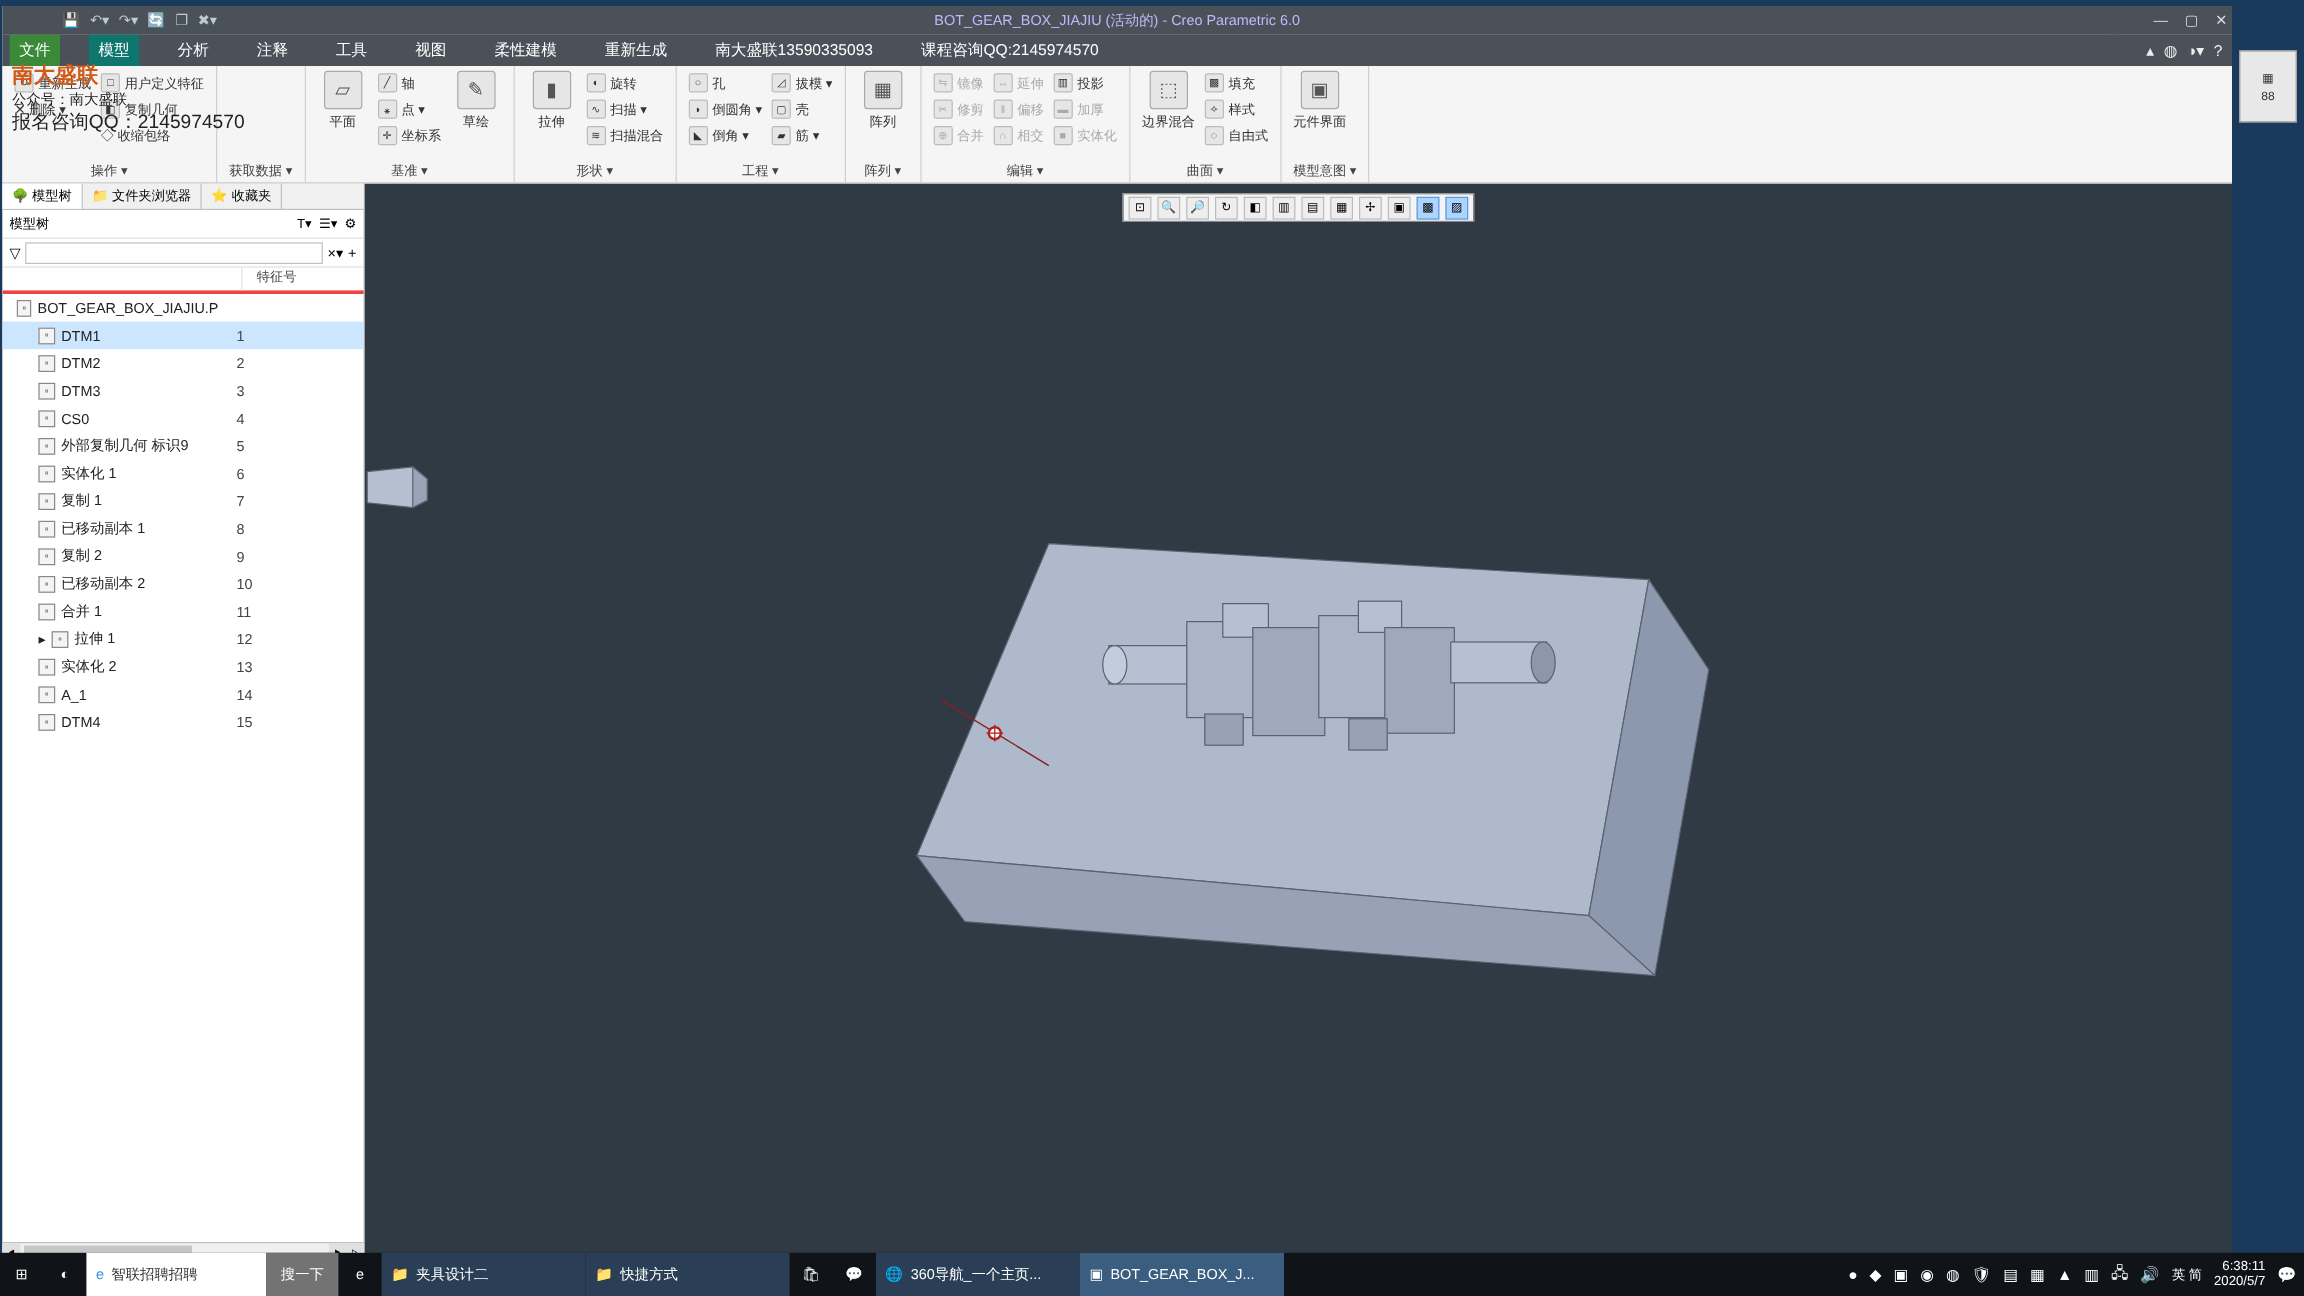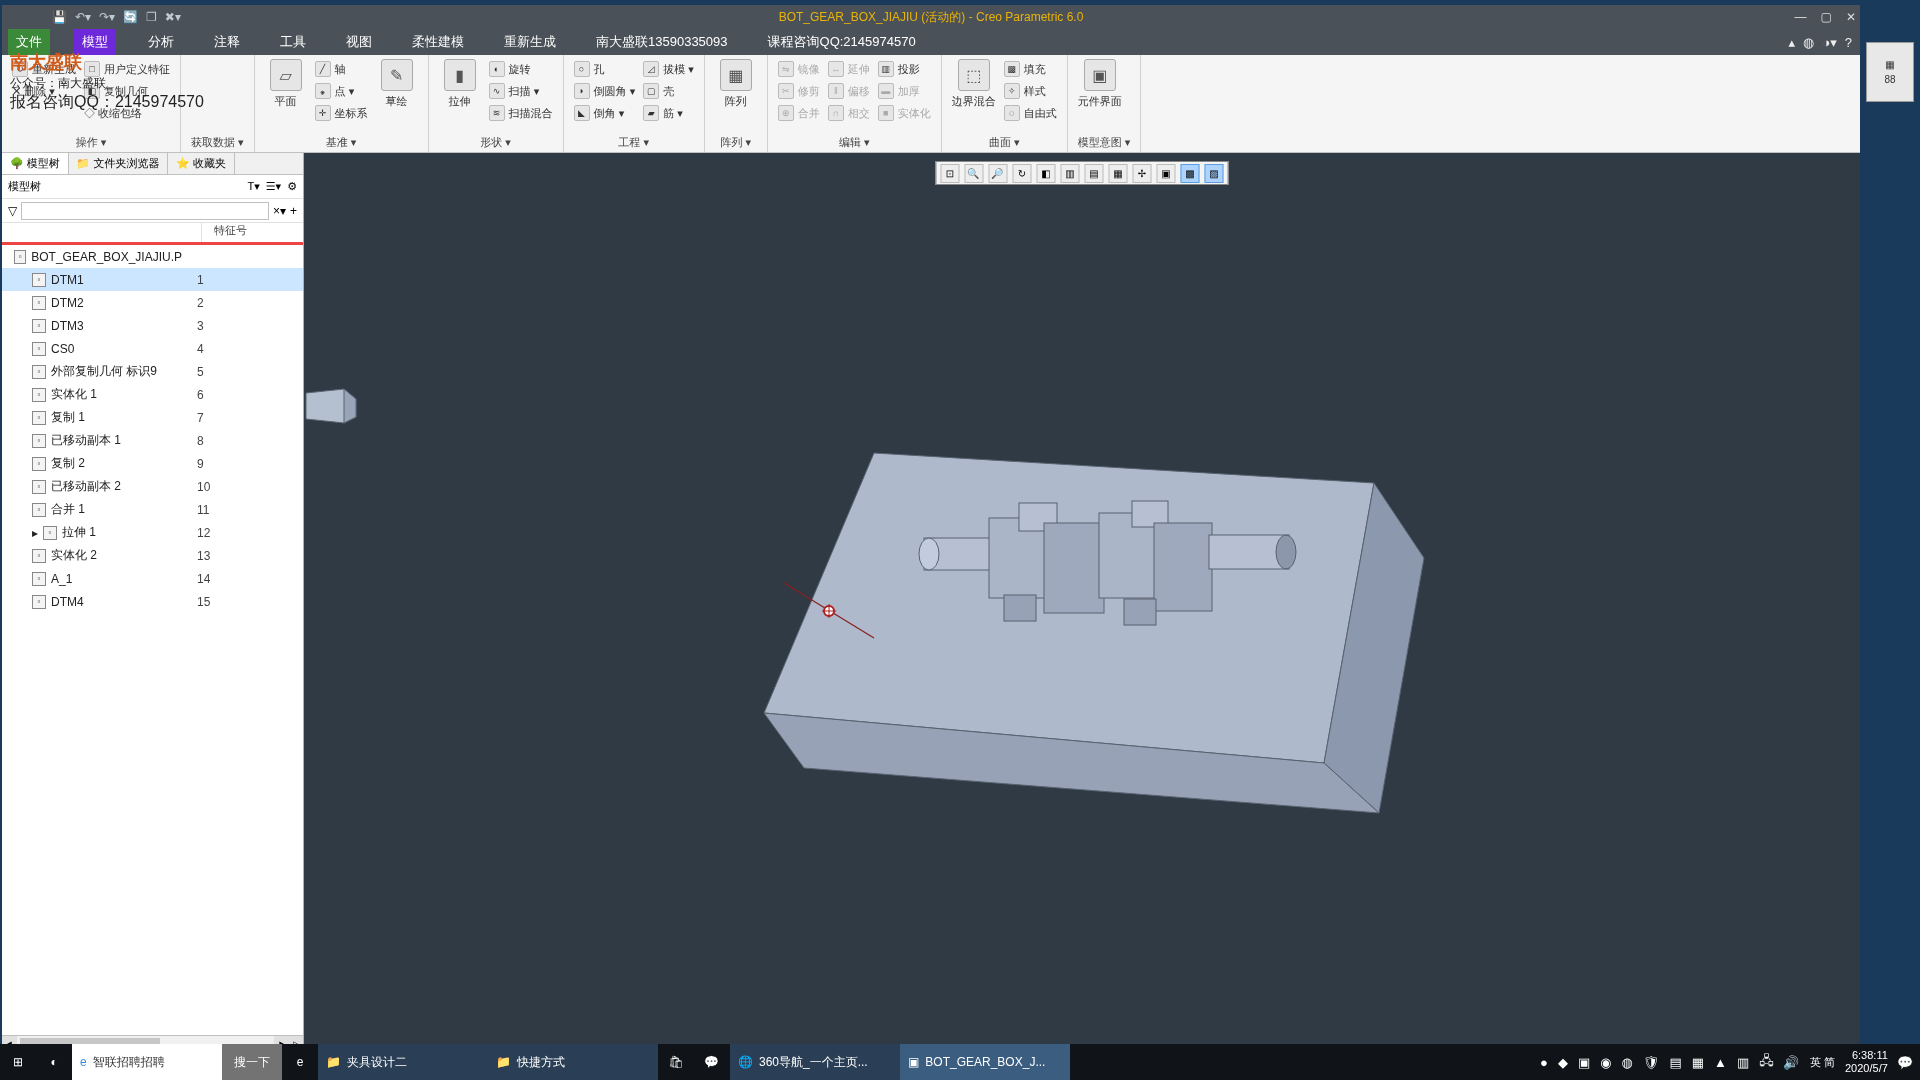--- a/index.html
+++ b/index.html
@@ -1,21 +1,21 @@
 <!DOCTYPE html>
 <html><head>
 <meta charset="utf-8">
 <style>
 * { margin:0; padding:0; box-sizing:border-box; font-family:"Microsoft YaHei",Arial,sans-serif; }
 body { width:1920px; height:1080px; background:#1a3a5c; overflow:hidden; position:relative; font-size:12px; }
 .app-window { position:absolute; top:5px; left:2px; width:1858px; height:1045px; background:#f0f0f0; display:flex; flex-direction:column; }
 .title-bar { height:24px; background:#4a5158; display:flex; align-items:center; color:#fff; font-size:12px; position:relative; }
 .title-bar .qat { display:flex; gap:8px; padding-left:50px; align-items:center; }
 .title-bar .qat span { color:#c0c8d0; cursor:pointer; }
-.title-bar .title-text { position:absolute; left:50%; transform:translateX(-50%); color:#eab308; }
+.title-bar .title-text { position:absolute; left:50%; transform:translateX(-50%); color:#c4b5fd; }
 .title-bar .win-controls { position:absolute; right:4px; display:flex; gap:14px; color:#ddd; }
 .menu-bar { height:26px; background:#4a5158; display:flex; align-items:center; padding-left:6px; gap:24px; color:#fff; font-size:13px; position:relative; }
 .menu-bar .mtab { padding:4px 8px; cursor:pointer; }
 .menu-bar .mtab.file { background:#3a8a3a; color:#fff; }
 .menu-bar .right-icons { position:absolute; right:8px; display:flex; gap:8px; color:#eee; }
 .ribbon { height:98px; background:#f5f5f5; border-bottom:1px solid #c0c0c0; display:flex; }
 .ribbon-group { border-right:1px solid #d0d0d0; padding:4px 10px 2px 10px; display:flex; flex-direction:column; justify-content:space-between; position:relative; }
 .ribbon-group .grp-content { display:flex; gap:8px; align-items:flex-start; flex:1; }
 .ribbon-group .grp-label { text-align:center; font-size:11px; color:#444; padding-top:2px; }
 .rbtn-big { display:flex; flex-direction:column; align-items:center; gap:3px; font-size:11px; color:#333; cursor:pointer; min-width:42px; }
@@ -89,21 +89,21 @@
     <div class="title-text">BOT_GEAR_BOX_JIAJIU (活动的) - Creo Parametric 6.0</div>
     <div class="win-controls">
       <span>—</span>
       <span>▢</span>
       <span>✕</span>
     </div>
   </div>
 
   <div class="menu-bar">
     <span class="mtab file">文件</span>
-    <span class="mtab" style="background:#6d28d9">模型</span>
+    <span class="mtab" style="background:#0f766e">模型</span>
     <span class="mtab">分析</span>
     <span class="mtab">注释</span>
     <span class="mtab">工具</span>
     <span class="mtab">视图</span>
     <span class="mtab">柔性建模</span>
     <span class="mtab">重新生成</span>
     <span class="mtab">南大盛联13590335093</span>
     <span class="mtab">课程咨询QQ:2145974570</span>
     <div class="right-icons">
       <span>▴</span>

